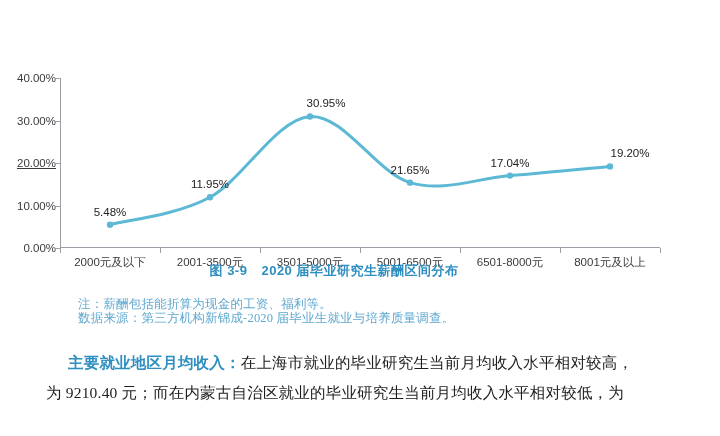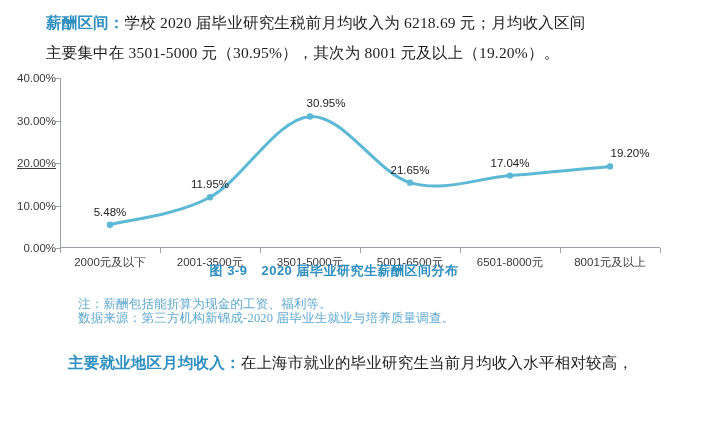--- a/index.html
+++ b/index.html
@@ -150,24 +150,20 @@
     letter-spacing: 0.2px;
   }
   #note1 { top: 296px; }
   #note2 { top: 310px; }
 </style>
 </head>
 <body>
 
 <div class="page">
 
-  <div class="para" id="para-top">
-    <span class="lead">薪酬区间：</span><span class="body">学校 2020 届毕业研究生税前月均收入为 6218.69 元；月均收入区间</span><br>
-    <span class="body">主要集中在 3501-5000 元（30.95%），其次为 8001 元及以上（19.20%）。</span>
-  </div>
 
   <div class="chart-wrap">
     <div class="chart-area" id="plot">
       <div class="axis-y"></div>
       <div class="axis-x"></div>
       <svg class="series" id="series-svg" width="600" height="170">
           <path d="M 50 146.71 C 66.66666666666667 142.12708333333333, 116.66666666666666 137.25375, 150 119.2125 C 183.33333333333334 101.17125, 216.66666666666666 40.89208333333334, 250 38.462500000000006 C 283.3333333333333 36.03291666666667, 316.6666666666667 94.78208333333333, 350 104.635 C 383.3333333333333 114.48791666666668, 416.6666666666667 100.28583333333333, 450 97.58 C 483.3333333333333 94.87416666666667, 533.3333333333334 89.93, 550 88.4" fill="none" stroke="#5cb8d4" stroke-width="3" stroke-linecap="round"></path>
           <circle cx="50" cy="146.71" r="3.2" fill="#5cb8d4"></circle>
           <circle cx="150" cy="119.2125" r="3.2" fill="#5cb8d4"></circle>
           <circle cx="250" cy="38.462500000000006" r="3.2" fill="#5cb8d4"></circle>
@@ -209,16 +205,16 @@
 
   <div class="caption">
     <span class="num">图 3-9</span><span>2020 届毕业研究生薪酬区间分布</span>
   </div>
 
   <div class="note" id="note1">注：薪酬包括能折算为现金的工资、福利等。</div>
   <div class="note" id="note2">数据来源：第三方机构新锦成-2020 届毕业生就业与培养质量调查。</div>
 
   <div class="para" id="para-bottom">
     <span style="display:inline-block;width:22px"></span><span class="lead">主要就业地区月均收入：</span><span class="body">在上海市就业的毕业研究生当前月均收入水平相对较高，</span><br>
-    <br>
+    <span class="body">为 9210.40 元；而在内蒙古自治区就业的毕业研究生当前月均收入水平相对较低，为</span><br>
   </div>
 
 </div>
 
 </body></html>

